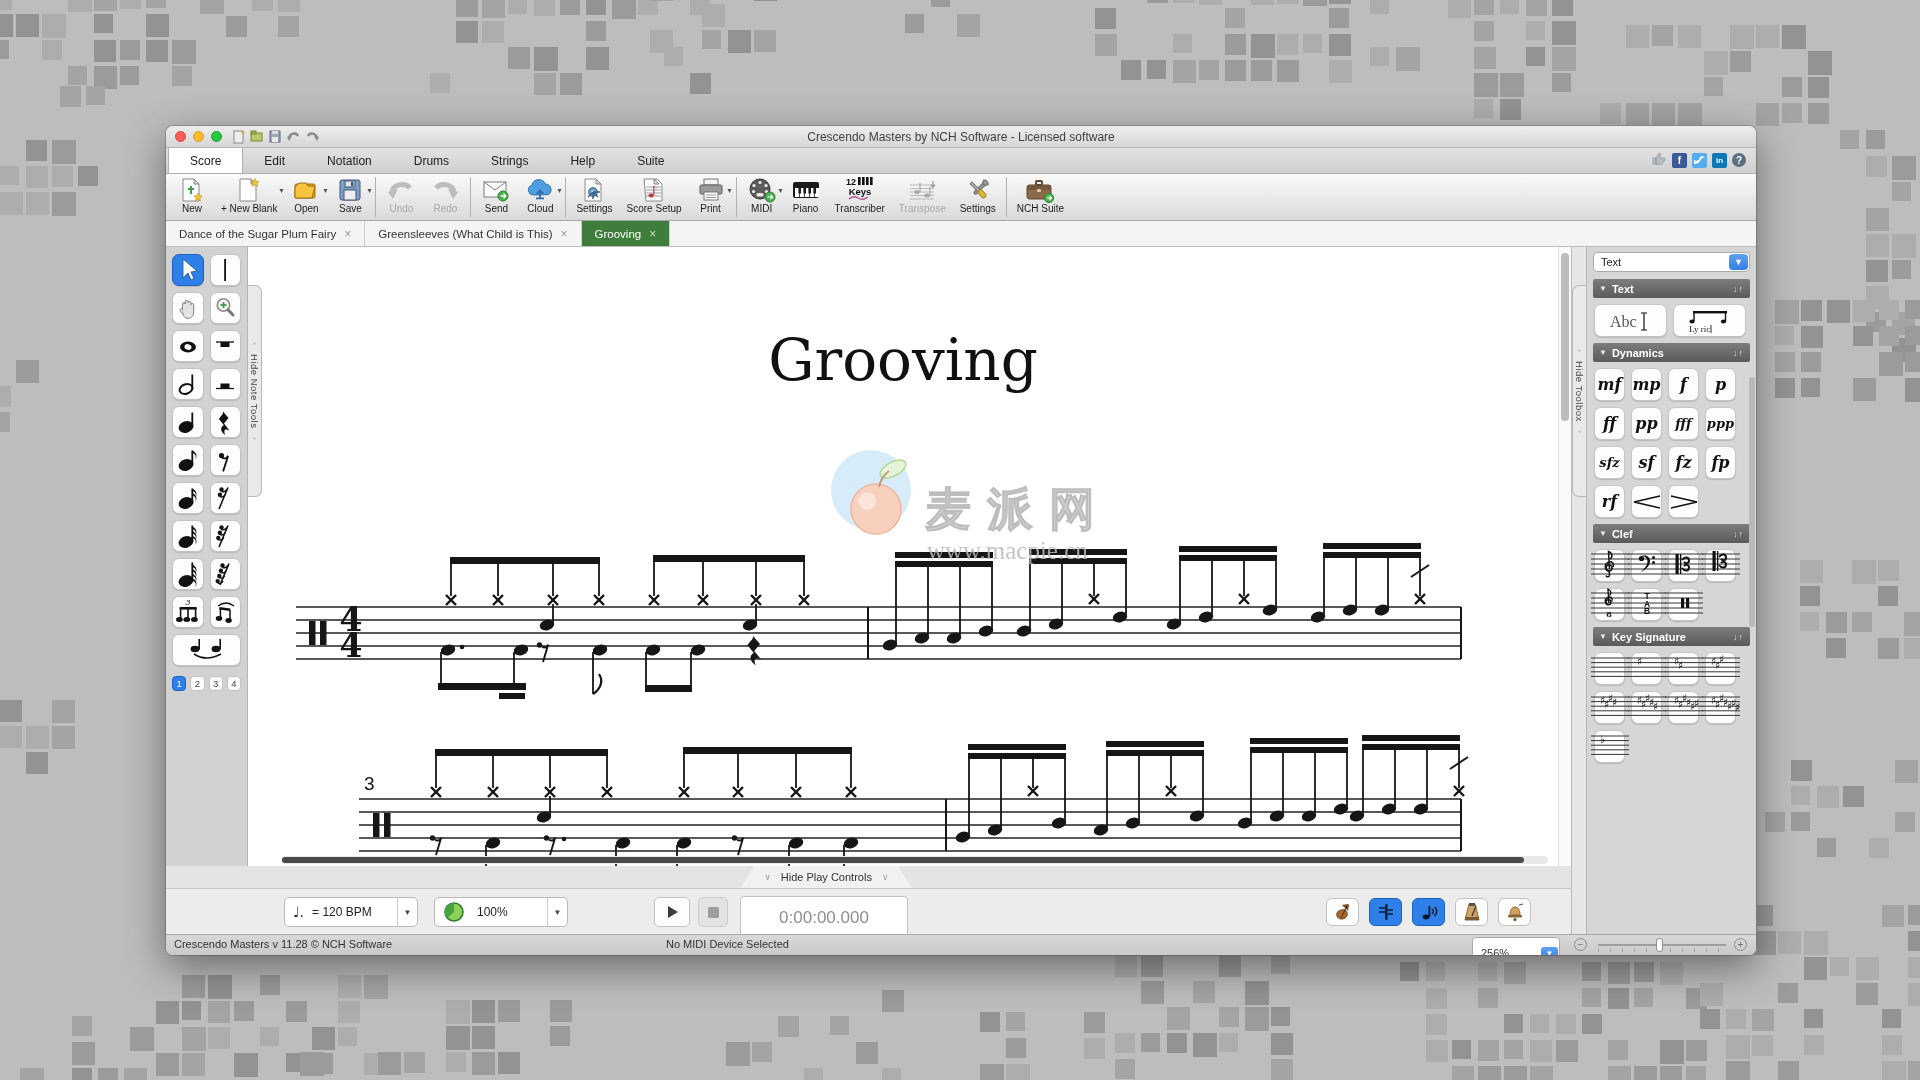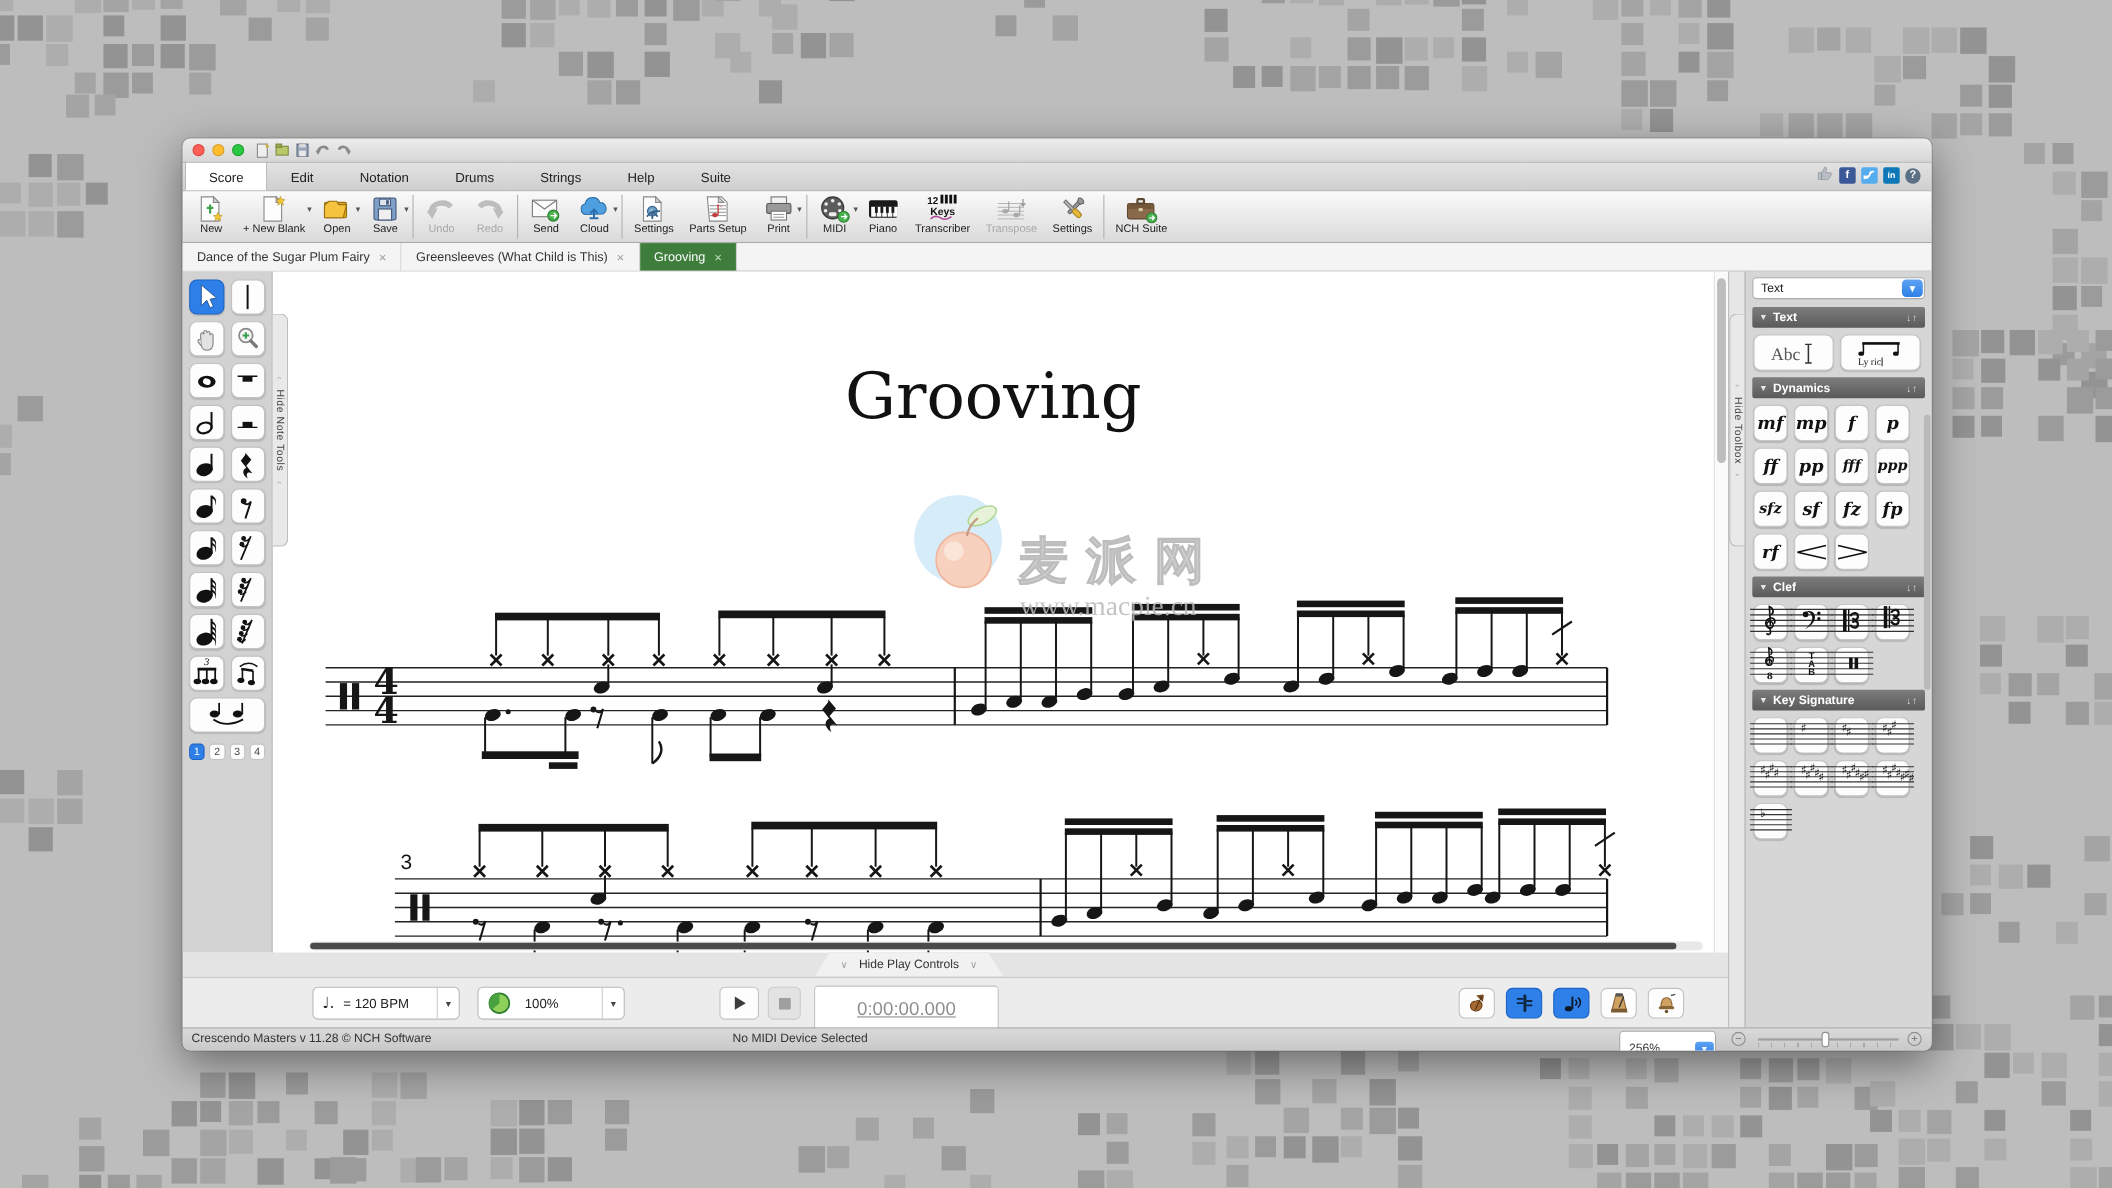--- a/index.html
+++ b/index.html
@@ -107,21 +107,21 @@
     display:flex; align-items:center; justify-content:center; gap:10px; font-size:11px; color:#333;
     filter:drop-shadow(0 0 1px #999); }
   .playtab .ch { color:#a0a0a0; font-size:9px; }
   .playbar { height:46px; background:#ececec; border-top:1px solid #c6c6c6; position:relative; flex:0 0 auto; }
   .pcw { position:absolute; top:8px; height:30px; background:#fff; border:1px solid #b9b9b9; border-radius:5px;
     display:flex; align-items:center; }
   .pcw .seg { display:flex; align-items:center; padding:0 8px; height:100%; font-size:12px; color:#222; }
   .pcw .dda { border-left:1px solid #ccc; width:20px; height:100%; display:flex; align-items:center; justify-content:center; font-size:8px; color:#444; }
   .pbtn2 { position:absolute; top:8px; height:30px; border-radius:5px; display:flex; align-items:center; justify-content:center; }
   .timebox { position:absolute; top:7px; height:44px; background:#fff; border:1px solid #c2c2c2; border-radius:4px;
-    display:flex; align-items:center; justify-content:center; font-size:17px; color:#8f8f8f;text-decoration:underline; }
+    display:flex; align-items:center; justify-content:center; font-size:17px; color:#8f8f8f; }
   .sbtn { position:absolute; top:9px; width:33px; height:28px; border-radius:6px; background:#fdfdfd; border:1px solid #c2c2c2;
     display:flex; align-items:center; justify-content:center; }
   .sbtn.on { background:#2f7fe8; border-color:#1d63c4; }
 
   
   .statusbar { height:21px; background:linear-gradient(#d9d9d9,#c9c9c9); border-top:1px solid #a5a5a5;
     position:relative; font-size:11px; color:#333; flex:0 0 auto; }
   .sb-left { position:absolute; left:8px; top:3px; }
   .sb-center { position:absolute; left:500px; top:3px; }
   .zoomsel { position:absolute; left:1306px; top:2px; width:88px; height:32px; background:#fff; border:1px solid #a9a9a9;
@@ -513,20 +513,21 @@
             <polygon points="1,8 6,7 3,12" fill="#8a8a8a"></polygon>
           </svg>
         </span>
       <span>
           <svg width="15" height="15">
             <path d="M12,9 C11,4 5,3 3,7" fill="none" stroke="#8a8a8a" stroke-width="2.4"></path>
             <polygon points="14,8 9,7 12,12" fill="#8a8a8a"></polygon>
           </svg>
         </span>
     </div>
+    <div class="tb-title">Crescendo Masters by NCH Software - Licensed software</div>
   </div>
 
   <div class="menubar">
     <span class="mtab active">Score</span>
       <span class="mtab ">Edit</span>
       <span class="mtab ">Notation</span>
       <span class="mtab ">Drums</span>
       <span class="mtab ">Strings</span>
       <span class="mtab ">Help</span>
       <span class="mtab ">Suite</span>
@@ -659,21 +660,21 @@
               <line x1="7" y1="10" x2="22" y2="10"></line>
               <line x1="7" y1="13" x2="22" y2="13"></line>
               <line x1="7" y1="16" x2="22" y2="16"></line>
               <line x1="7" y1="19" x2="22" y2="19"></line>
             </g>
             <ellipse cx="12" cy="18.5" rx="2.6" ry="1.9" fill="#c23a3a"></ellipse>
             <rect x="14.2" y="9" width="1.2" height="9.5" fill="#c23a3a"></rect>
             <path d="M14.2,9 q3,1 4,3 q-1,-3.4 -4,-1.6" fill="#c23a3a"></path>
           </svg>
         </span>
-      <span class="lb">Parts Setup</span>
+      <span class="lb">Score Setup</span>
       </div>
       <div class="tbtn ">
       <span class="ic">
           <svg width="28" height="26" viewBox="0 0 28 26">
             <rect x="7" y="2" width="14" height="6" fill="#f2f2f2" stroke="#777"></rect>
             <rect x="3" y="8" width="22" height="9" rx="1.5" fill="#9a9a9a" stroke="#5a5a5a"></rect>
             <rect x="7" y="15" width="14" height="8" fill="#fdfdfd" stroke="#777"></rect>
             <line x1="9" y1="18" x2="19" y2="18" stroke="#999"></line>
             <line x1="9" y1="20.5" x2="19" y2="20.5" stroke="#999"></line>
           </svg>

